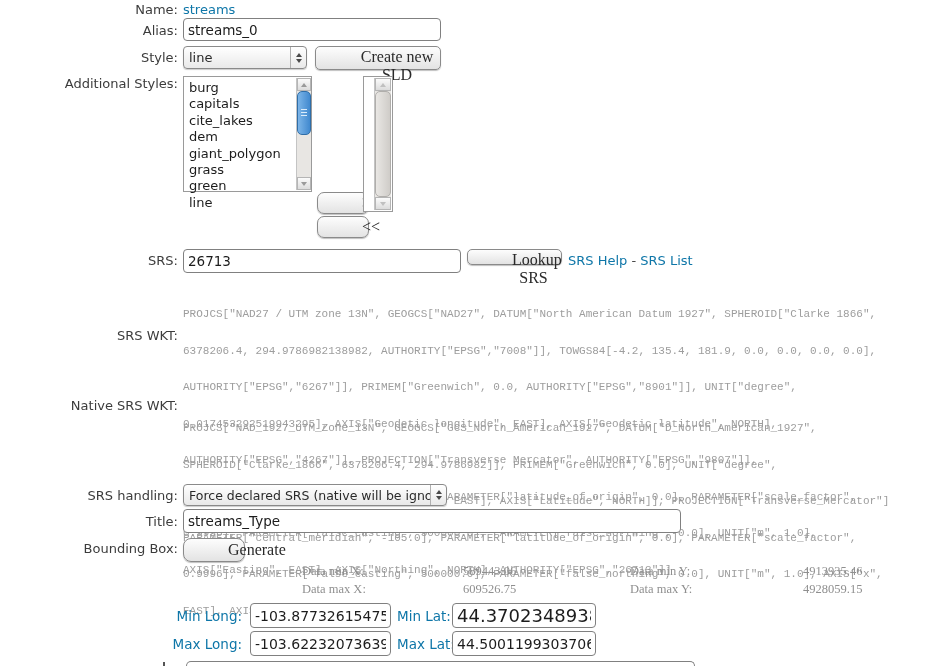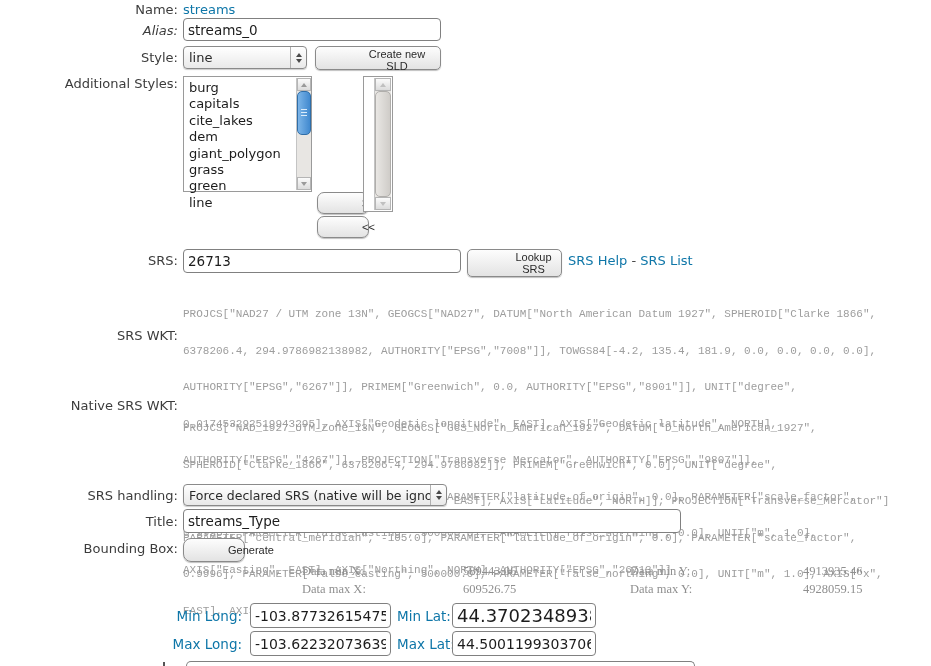--- a/index.html
+++ b/index.html
@@ -5,21 +5,21 @@
   html,body{margin:0;padding:0;background:#fff;}
   #screen{position:relative;width:931px;height:666px;background:#fff;overflow:hidden;
           font-family:"DejaVu Sans","Liberation Sans",sans-serif;font-size:13px;color:#3c3c3c;}
   .lbl{position:absolute;left:0;width:178px;text-align:right;color:#3c3c3c;white-space:nowrap;}
   a.link{color:#0e76a8;text-decoration:none;cursor:pointer;}
   .tinput{position:absolute;box-sizing:border-box;border:1px solid #808080;border-radius:4px;
           background:#fff;color:#1c1c1c;font-family:"DejaVu Sans","Liberation Sans",sans-serif;
           font-size:13.5px;padding:0 4px;outline:none;}
   .btn{position:absolute;box-sizing:border-box;border:1px solid #8a8a8a;border-radius:5px;
        background:linear-gradient(#fdfdfd,#e3e3e3);color:#2a2a2a;
-       font-family:Liberation Sans, sans-serif;font-size:11px;cursor:pointer;
+       font-family:Liberation Serif, serif;font-size:16px;cursor:pointer;
        box-shadow:0 1px 1px rgba(0,0,0,.25);padding-left:44px;}
   .select{position:absolute;box-sizing:border-box;border:1px solid #8a8a8a;border-radius:4px;
           background:linear-gradient(#ffffff,#e9e9e9);display:flex;align-items:center;
           box-shadow:0 1px 1px rgba(0,0,0,.2);cursor:pointer;}
   .select .sel-text{flex:1;padding-left:5px;color:#2a2a2a;white-space:nowrap;overflow:hidden;}
   .spinner{width:15px;align-self:stretch;border-left:1px solid #b0b0b0;display:flex;flex-direction:column;
            align-items:center;justify-content:center;}
   .tri-up{width:0;height:0;border-left:3.5px solid transparent;border-right:3.5px solid transparent;
           border-bottom:4.5px solid #4a4a4a;margin-bottom:2px;}
   .tri-down{width:0;height:0;border-left:3.5px solid transparent;border-right:3.5px solid transparent;
@@ -46,21 +46,21 @@
                border-radius:5px 5px 0 0;background:#fff;}
 </style>
 </head>
 <body>
 
 <div id="screen">
 
   <div class="lbl" style="top:2px;">Name:</div>
   <a class="link" style="position:absolute;left:183px;top:2px;">streams</a>
 
-  <div class="lbl" style="top:23px;font-style:italic;">Alias:</div>
+  <div class="lbl" style="top:23px;">Alias:</div>
   <input class="tinput" style="left: 183px; top: 18px; width: 258px; height: 23px;" value="streams_0">
 
   <div class="lbl" style="top:50px;">Style:</div>
   <div class="select" style="left:183px;top:46px;width:124px;height:23px;">
     <span class="sel-text">line</span>
     <span class="spinner">
         <span class="tri-up"></span>
         <span class="tri-down"></span>
       </span>
   </div>
@@ -99,21 +99,21 @@
         </div>
       <div class="thumb-gray" style="top:13px;bottom:13px;width:16px;"></div>
       <div class="sb-btn" style="bottom:0;width:16px;">
           <span class="sb-tri-down" style="border-top-color:#c0c0c0;"></span>
         </div>
     </div>
   </div>
 
   <div class="lbl" style="top:253px;">SRS:</div>
   <input class="tinput" style="left: 183px; top: 249px; width: 278px; height: 24px;" value="26713">
-  <button class="btn" style="left:467px;top:249px;width:95px;height:28px;">Lookup SRS</button>
+  <button class="btn" style="left:467px;top:249px;width:95px;height:16px;">Lookup SRS</button>
   <span style="position:absolute;left:568px;top:253px;white-space:nowrap;">
     <a class="link">SRS Help</a>
     <span style="color:#4a4a4a;">-</span>
     <a class="link">SRS List</a>
   </span>
 
   <div class="lbl" style="top:284px;margin-top:44px;">SRS WKT:</div>
   <div class="wkt" style="left:183px;top:284px;">
     <div>PROJCS["NAD27 / UTM zone 13N", GEOGCS["NAD27", DATUM["North American Datum 1927", SPHEROID["Clarke 1866",</div>
     <div>6378206.4, 294.9786982138982, AUTHORITY["EPSG","7008"]], TOWGS84[-4.2, 135.4, 181.9, 0.0, 0.0, 0.0, 0.0],</div>

